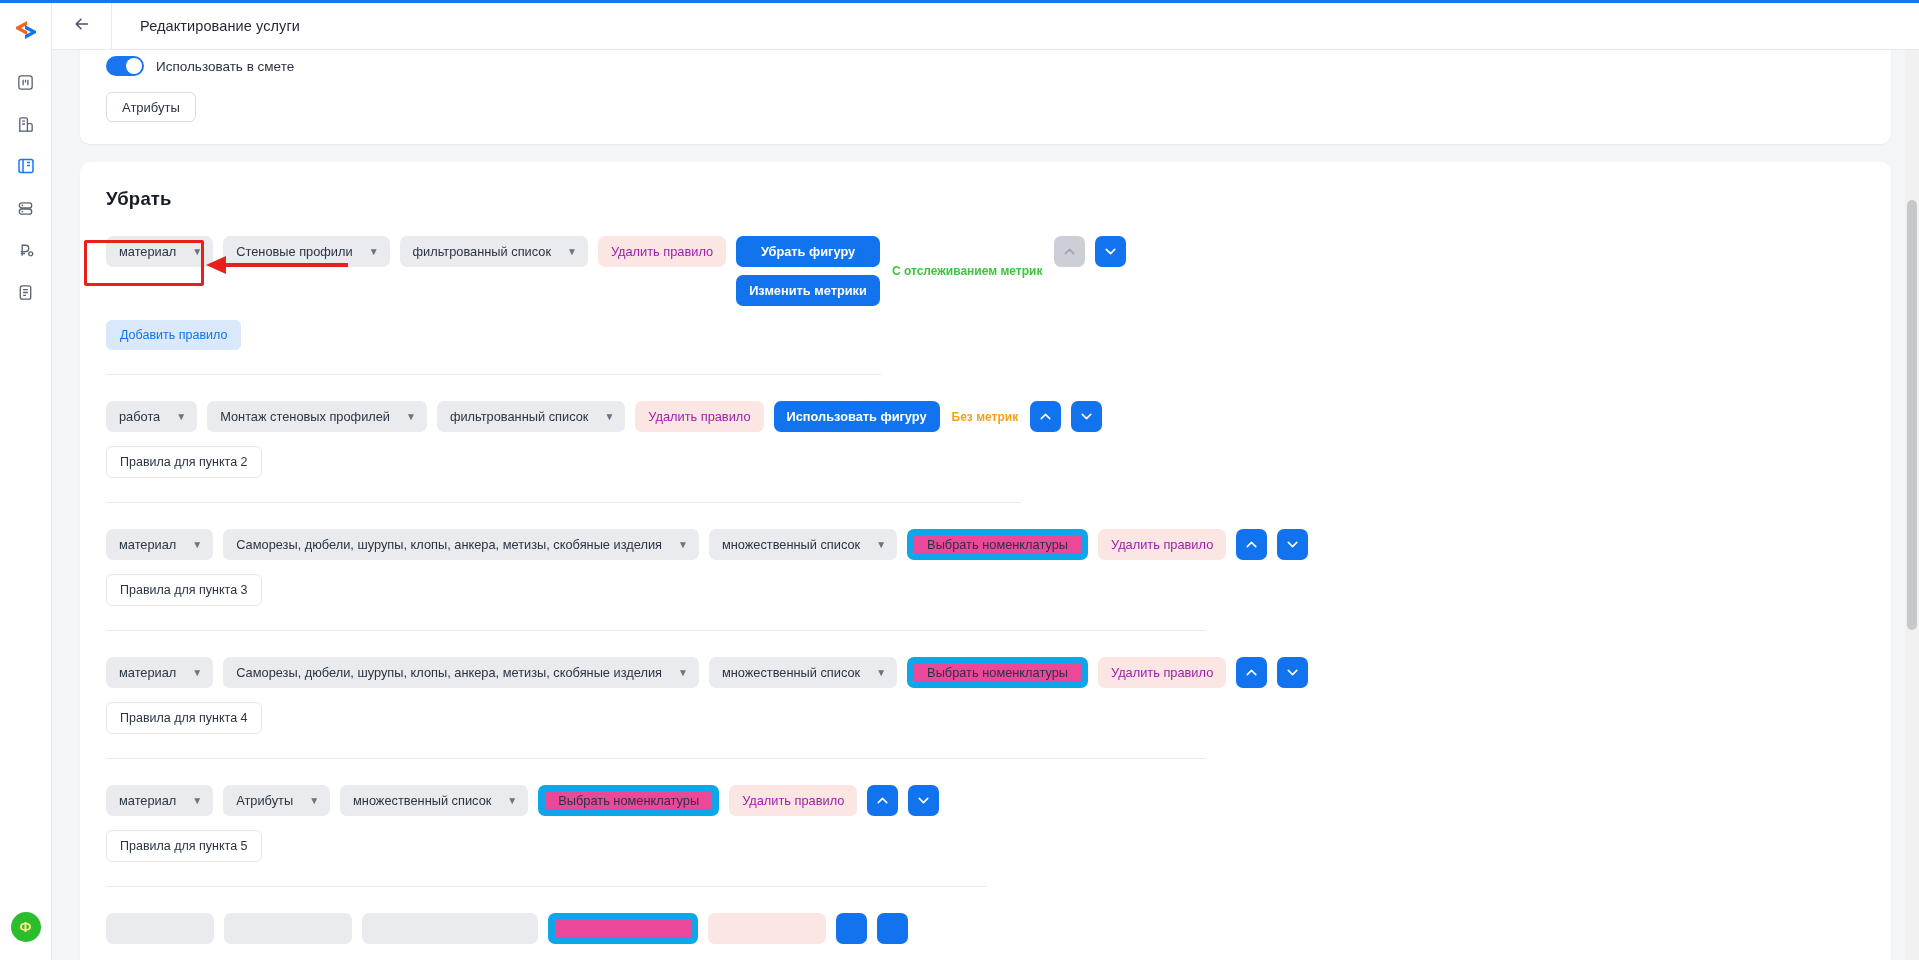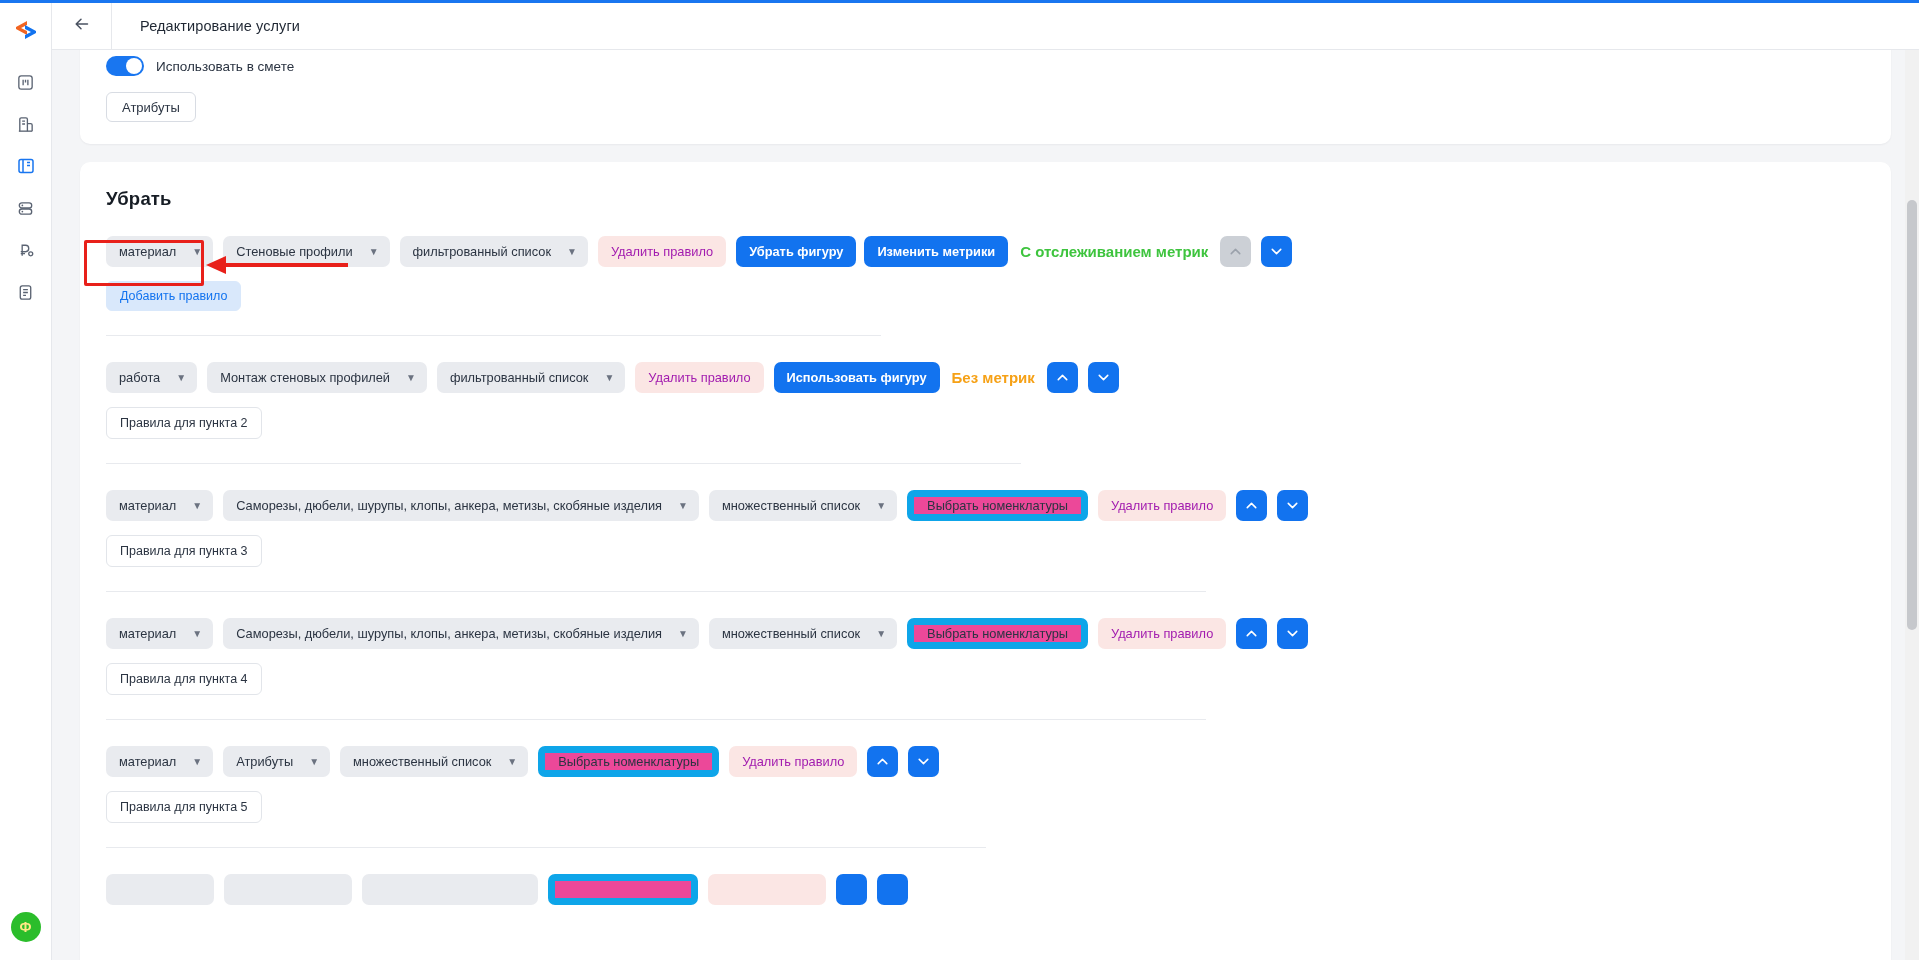--- a/index.html
+++ b/index.html
@@ -105,34 +105,34 @@
     height: 31px; border-radius: 7px; padding: 0 13px;
     display: inline-flex; align-items: center; justify-content: center;
     font-size: 12.8px; cursor: pointer; white-space: nowrap; flex: 0 0 auto;
     border: none;
   }
   .btn-danger { background: #fbe6e4; color: #a21caf; }
   .btn-primary { background: #1273ef; color: #ffffff; font-weight: 600; }
   .btn-outline { background: #ec4899; color: #2b3442; border: 7px solid #0ea5e9; }
   .btn-soft { background: #d9e8fb; color: #1273ef; }
 
-  .metric-tag { font-size: 15px; font-weight: 700; white-space: nowrap;
+  .metric-tag { font-size: 12px; font-weight: 700; white-space: nowrap;
                 align-self: center; padding: 0 2px; }
   .metric-green { color: #3ec43e; }
   .metric-orange { color: #f6a116; }
 
   .arrow-btn {
     width: 31px; height: 31px; border-radius: 7px;
     display: inline-flex; align-items: center; justify-content: center;
     background: #1273ef; color: #ffffff; cursor: pointer; flex: 0 0 auto;
   }
   .arrow-btn.disabled { background: #ccd0d6; color: #9aa1ab; }
   .arrow-btn svg { display: block; }
 
-  .stack { display: flex; flex-direction: row; gap: 8px; flex: 0 0 auto; }
+  .stack { display: flex; flex-direction: column; gap: 8px; flex: 0 0 auto; }
 
   .sub-btn {
     margin-top: 14px; display: inline-flex; align-items: center; justify-content: center;
     height: 32px; padding: 0 13px; border: 1px solid #e2e5ea; border-radius: 6px;
     background: #fff; color: #2b3442; font-size: 12.5px; cursor: pointer;
   }
   .divider { height: 1px; background: #e8eaee; margin-top: 24px; }
 
   
   .annot-box {

